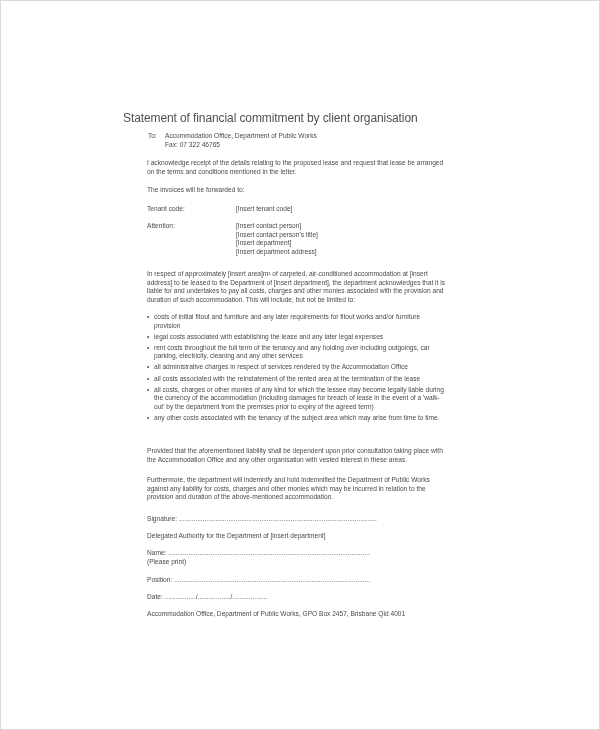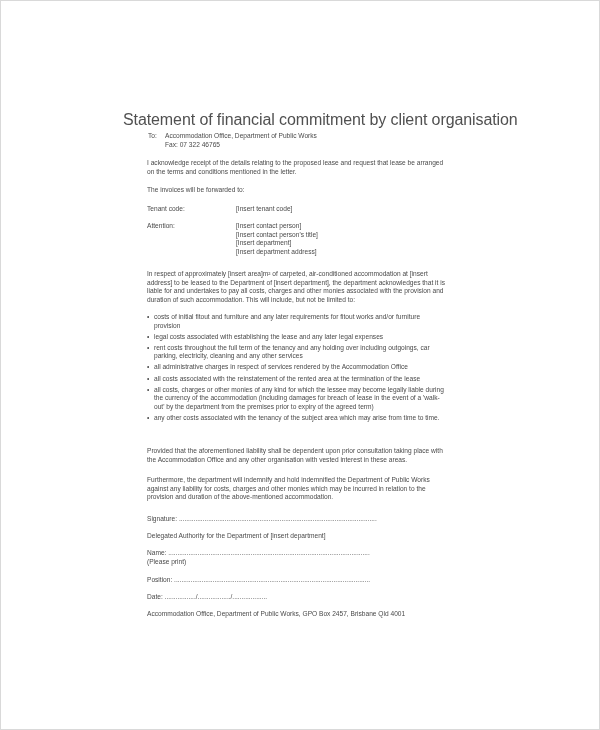--- a/index.html
+++ b/index.html
@@ -6,21 +6,21 @@
   body {
     width: 600px; height: 730px; background: #ffffff; position: relative;
     font-family: "Liberation Sans", sans-serif; color: #4a4a4a; overflow: hidden;
   }
   .page-frame {
     position: absolute; left: 0; top: 0; width: 598px; height: 728px;
     border: 1px solid #d9d9d9; background: #fff;
   }
   .doc { position: absolute; left: 147px; top: 0; width: 300px; font-size: 6.6px; line-height: 8.6px; }
   .title {
-    position: absolute; left: 123px; top: 111px; font-size: 16px; color: #505050;
+    position: absolute; left: 123px; top: 111px; font-size: 12px; color: #505050;
     white-space: nowrap; letter-spacing: -0.1px;
   }
   .abs { position: absolute; white-space: nowrap; }
   .to-label { left: 148px; top: 132px; }
   .to-line1 { left: 165px; top: 132px; }
   .to-line2 { left: 165px; top: 141px; }
   .para { position: absolute; left: 147px; width: 300px; white-space: normal; }
   .p-ack { top: 159px; }
   .p-inv { top: 186px; }
   .tenant-label { left: 147px; top: 205px; }

